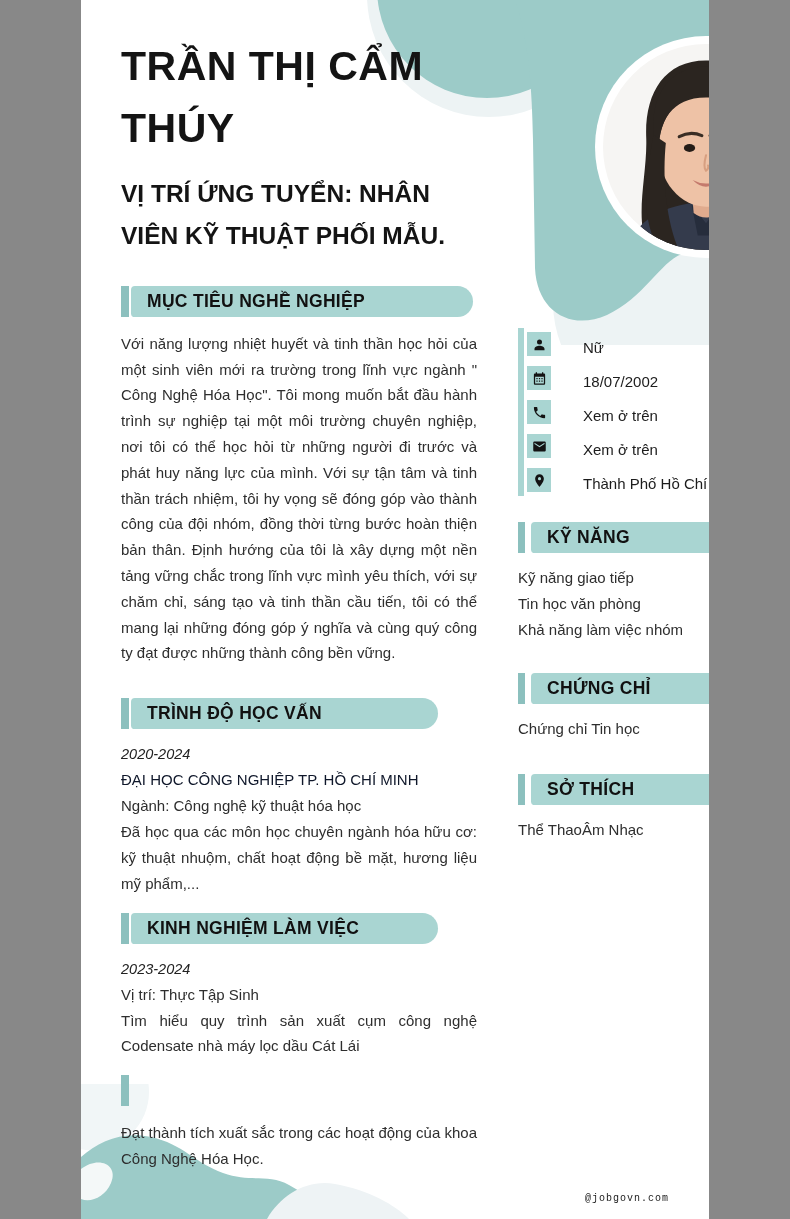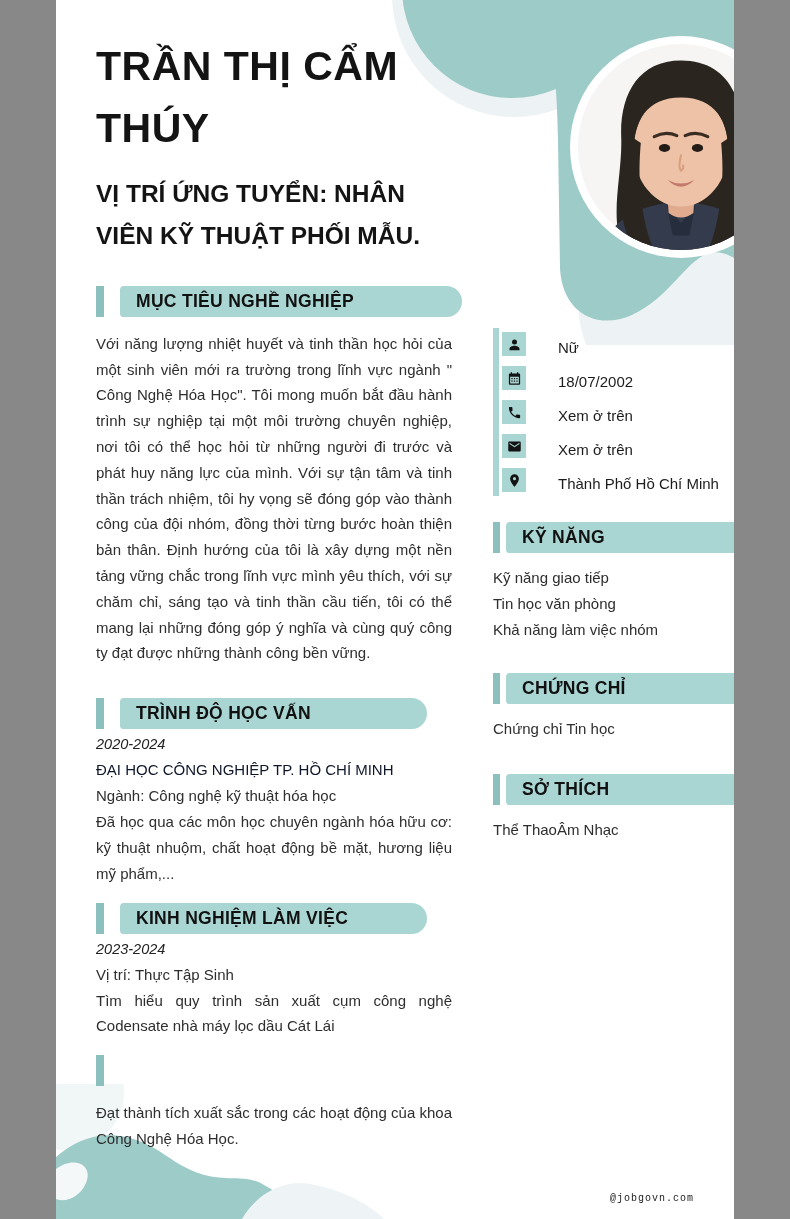--- a/index.html
+++ b/index.html
@@ -1,18 +1,18 @@
 <!DOCTYPE html>
 <html><head>
 <meta charset="utf-8">
 <style>
   * { margin:0; padding:0; box-sizing:border-box; }
   body { background:#888; font-family:"Liberation Sans","DejaVu Sans",sans-serif; }
   .page{
-    position:relative; width:678px; height:1219px; margin:0 auto;
+    position:relative; width:628px; height:1219px; margin:0 auto;
     background:#ffffff; overflow:hidden; color:#1f1f1f;padding-left:21px;
   }
   
   .deco-top{ position:absolute; top:0; right:0; }
   .deco-bottom{ position:absolute; left:0; bottom:0; }
   .photo-ring{
     position:absolute; left:514px; top:36px; width:222px; height:222px;
     background:#ffffff; border-radius:50%;
     display:flex; align-items:center; justify-content:center;
   }
@@ -28,36 +28,36 @@
   .position{
     margin-top:14px; font-size:24.5px; font-weight:700; line-height:1.73;
     color:#141414;
   }
   
   .sec{ position:relative; height:31px; }
   .sec-accent{
     position:absolute; left:0; top:0; width:8px; height:31px; background:#8cc0be;
   }
   .sec-bar{
-    margin-left:24px; height:31px; line-height:31px; background:#a9d5d2;
+    margin-left:10px; height:31px; line-height:31px; background:#a9d5d2;
     border-radius:4px 16px 16px 4px; padding-left:16px;
     font-size:17.5px; font-weight:700; color:#111111; letter-spacing:.3px;
   }
   .sec-wide .sec-bar{ width:342px; }
   .sec-narrow .sec-bar{ width:307px; }
   .sec-right .sec-accent{ width:7px; }
   .sec-right .sec-bar{ margin-left:13px; width:300px; }
   
   .para{
     font-size:15px; line-height:25.8px; color:#2e2e2e; text-align:justify;
   }
   .period{ font-size:14.5px; font-style:italic; color:#222; line-height:26px; }
   .org{ font-size:15px; font-weight:400; color:#0f172a; line-height:26px; }
   .line{ font-size:15px; color:#2e2e2e; line-height:26px; }
-  .mt14{ margin-top:14px; } .mt10{ margin-top:2px; }
+  .mt14{ margin-top:14px; } .mt10{ margin-top:12px; }
   .mt28{ margin-top:28px; } .mt32{ margin-top:32px; } .mt12{ margin-top:12px; }
   .mt16{ margin-top:16px; } .mt30{ margin-top:30px; }
   
   .info-list{ position:relative; padding:2px 0 2px 9px; }
   .info-list::before{
     content:""; position:absolute; left:0; top:-2px; bottom:-2px; width:6px;
     background:#a9d5d2;
   }
   .info-row{ display:flex; align-items:flex-end; margin-bottom:10px; height:24px;gap:20px; }
   .info-row:last-child{ margin-bottom:0; }

